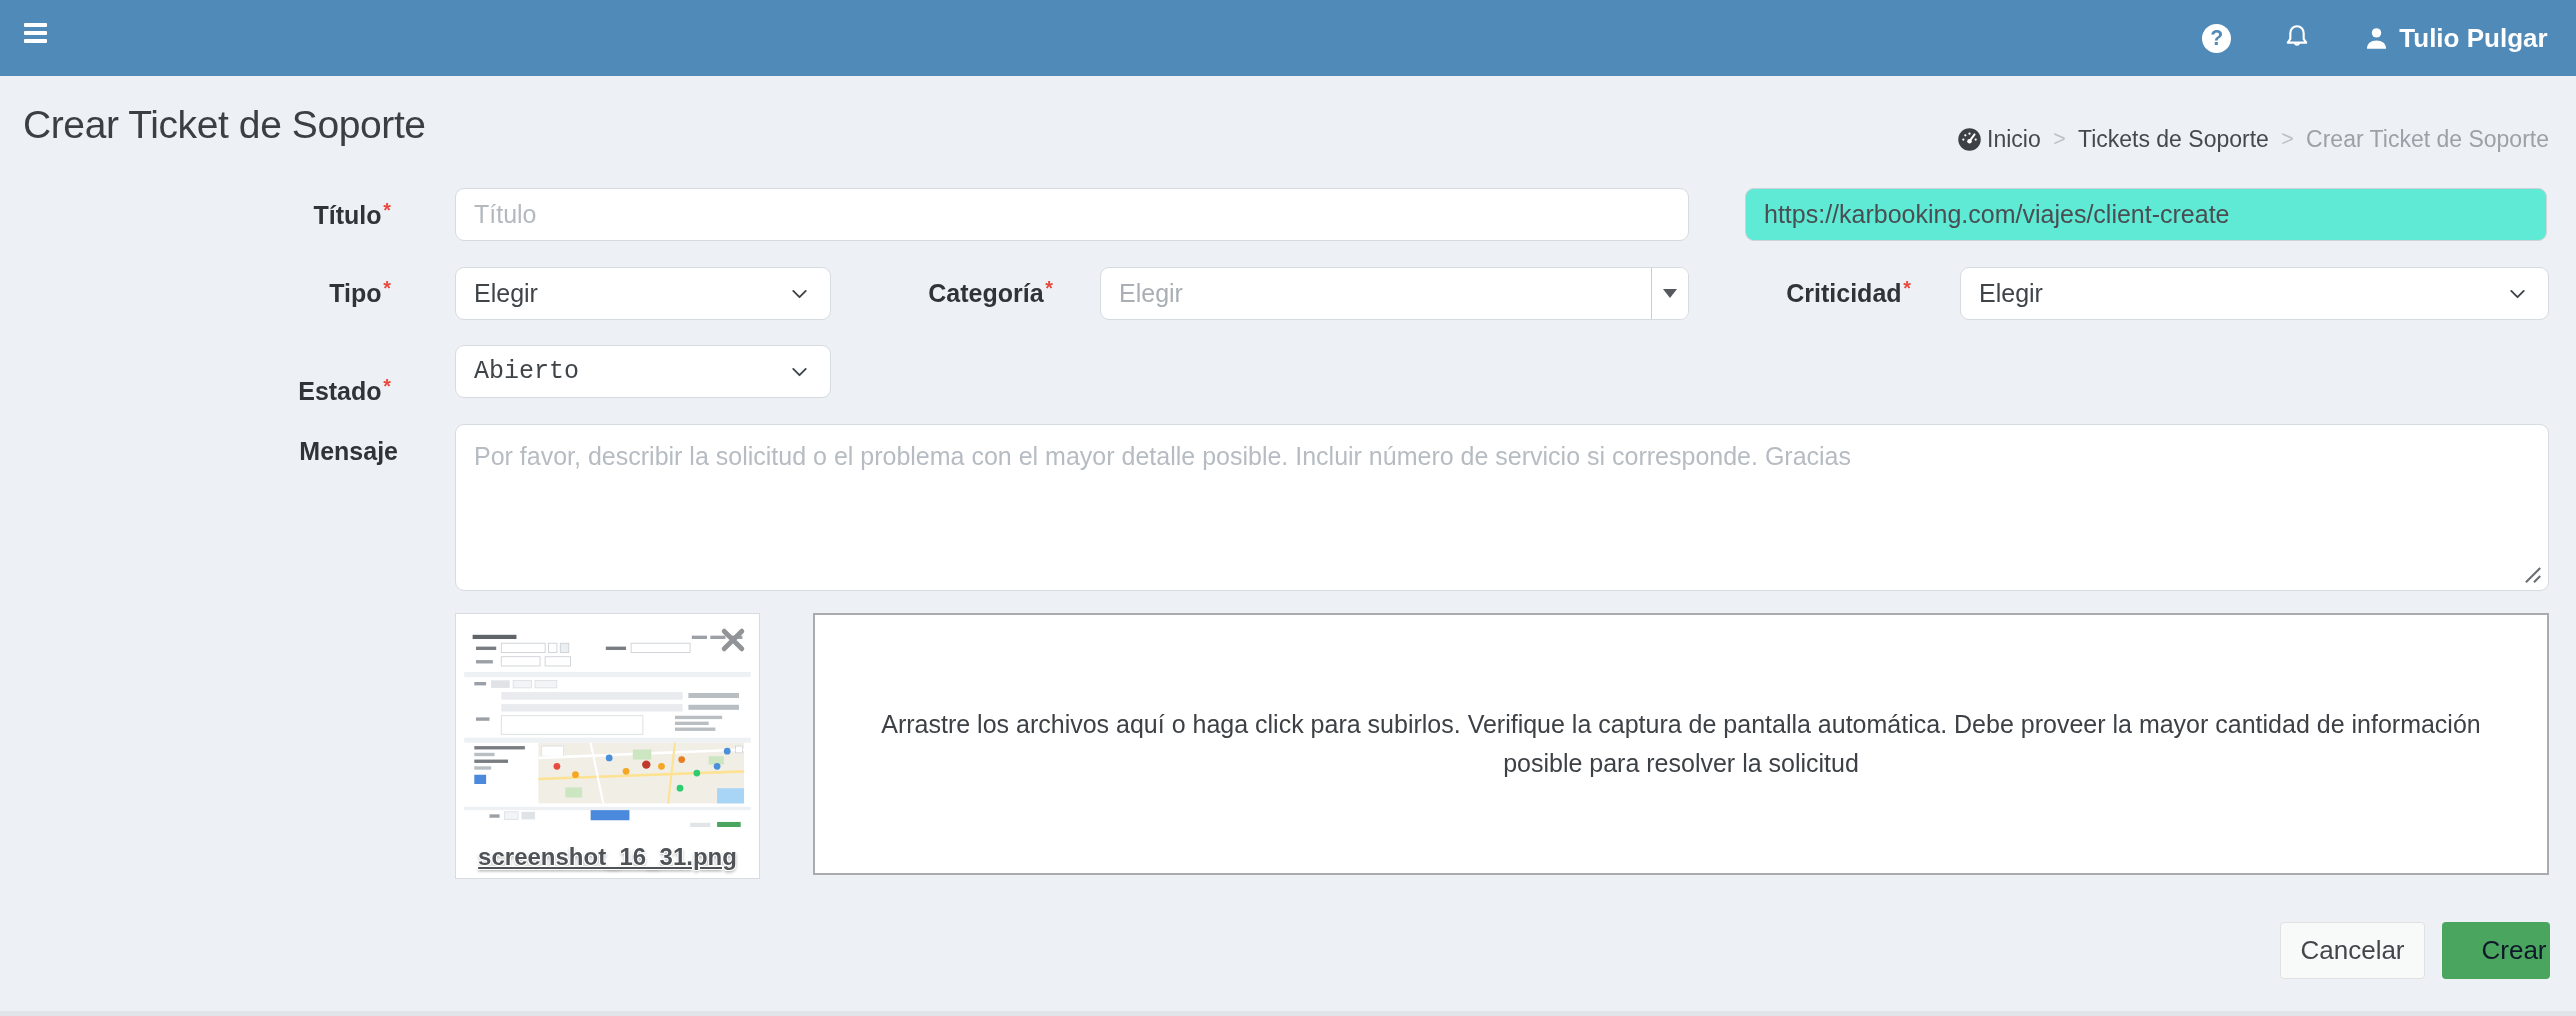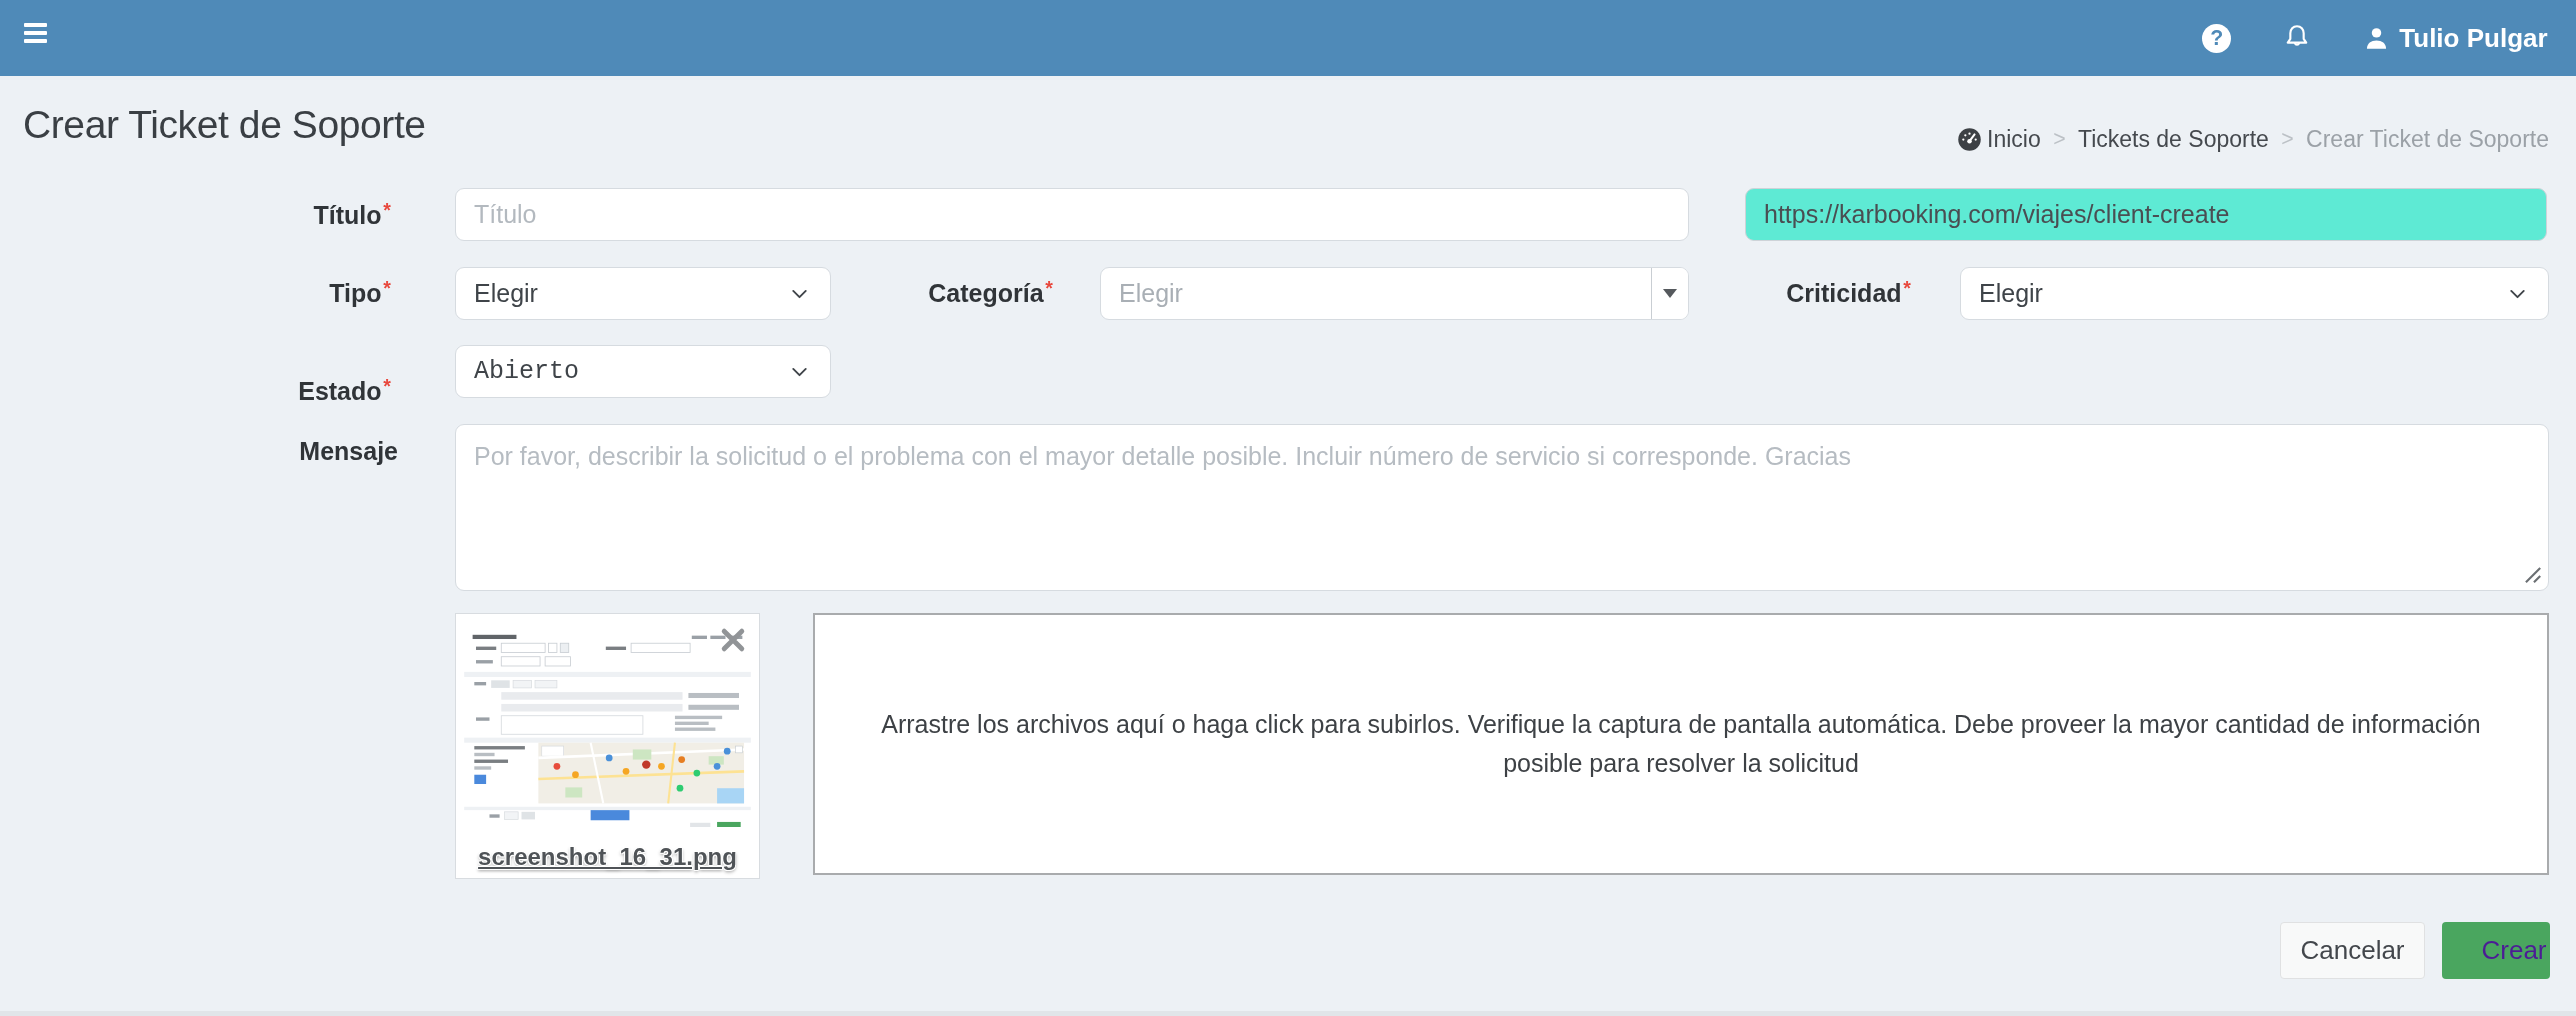--- a/index.html
+++ b/index.html
@@ -58,21 +58,21 @@
                 text-shadow:-0.9px -0.9px 0 #fff, 0.9px -0.9px 0 #fff, -0.9px 0.9px 0 #fff, 0.9px 0.9px 0 #fff, 0 1.8px 3.6px rgba(0,0,0,.45); }
 
   .dropzone { position:absolute; left:813px; top:613px; width:1736px; height:262px; background:#ffffff;
               border:2.7px solid #a9abad; display:flex; align-items:center; justify-content:center; cursor:pointer; }
   .dropzone .dz-text { max-width:1640px; text-align:center; font-size:25px; color:#3d4145; line-height:1.55; }
 
   
   .btn { position:absolute; top:922px; height:57px; border-radius:4px; font-size:26px; cursor:pointer;
          display:flex; align-items:center; justify-content:center; font-family:"Liberation Sans","DejaVu Sans",sans-serif; }
   .btn-cancel { left:2280px; width:145px; background:#f8f9f9; border:1.8px solid #e0e1e2; color:#43474c; }
-  .btn-create { left:2442px; width:108px; background:#4aa65f; border:none; color:#4c1d95;padding-left:36px; }
+  .btn-create { left:2442px; width:108px; background:#4aa65f; border:none; color:#0f172a;padding-left:36px; }
 
   .footer-strip { position:absolute; left:0; bottom:0; width:2576px; height:6.2px; background:#e1e5e9; }
 </style>
 </head>
 <body>
 
 <div class="page">
 
   <div class="topbar">
     <div class="hamburger">

